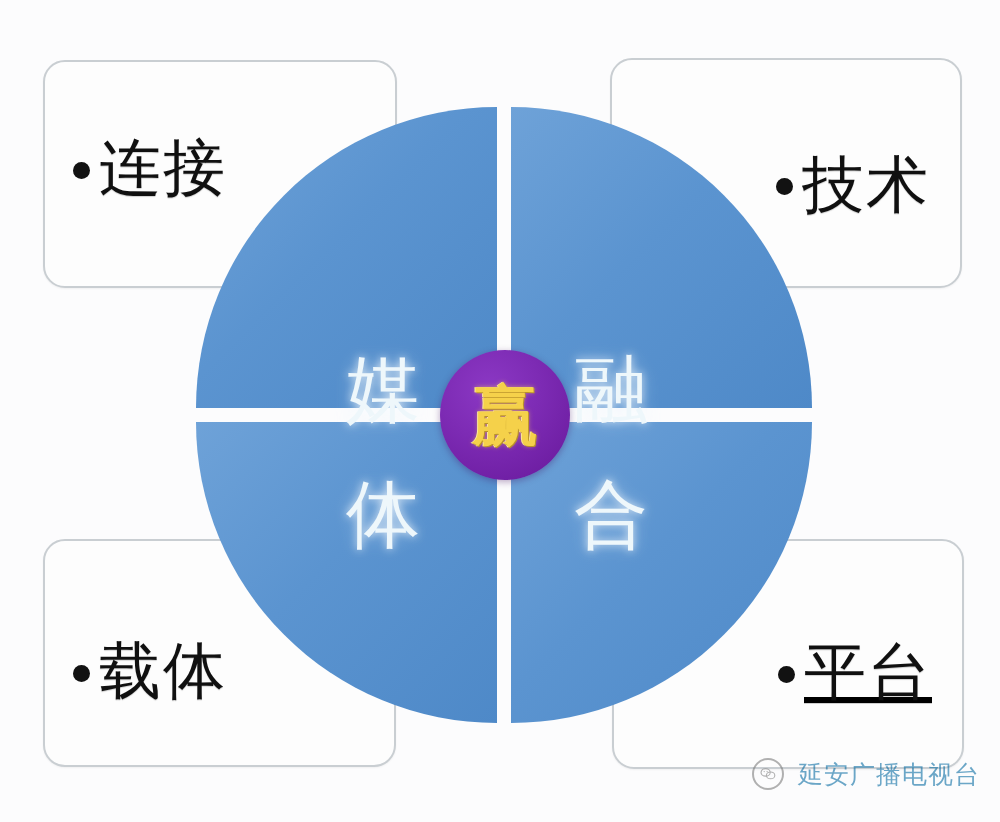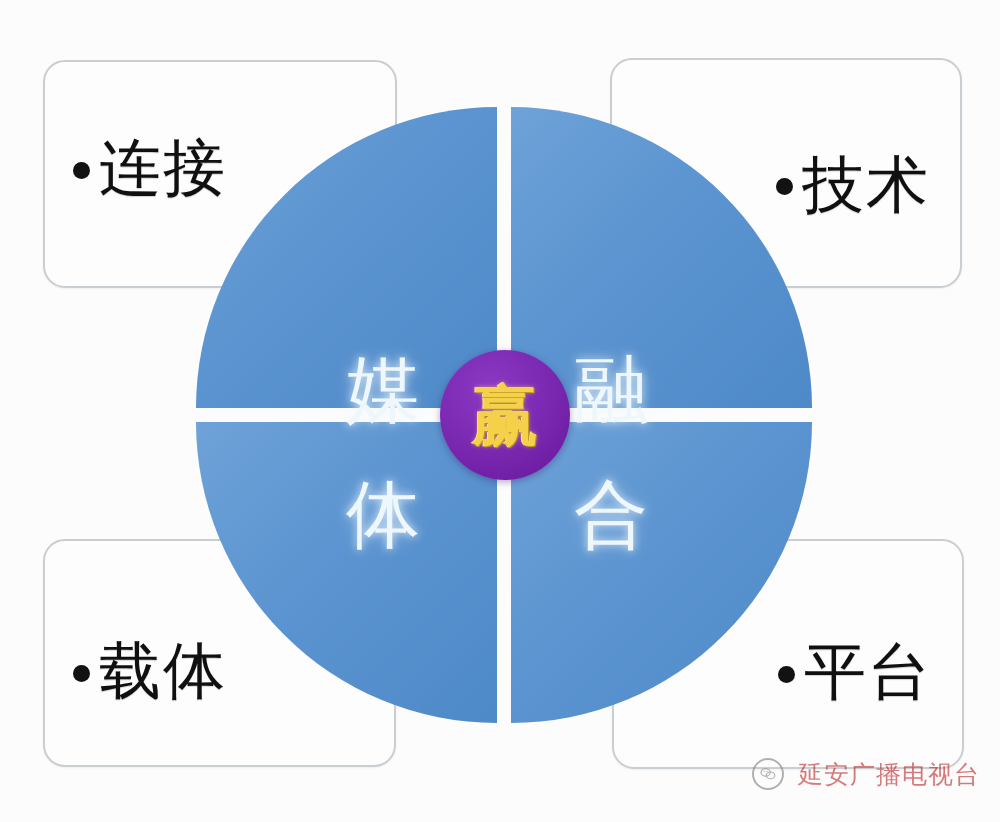--- a/index.html
+++ b/index.html
@@ -60,21 +60,21 @@
   }
 
   #card-tl { left: 43px;  top: 60px;  width: 354px; height: 228px; justify-content: flex-start; padding-left: 28px; }
   #card-tr { left: 610px; top: 58px;  width: 352px; height: 230px; justify-content: flex-end;   padding-right: 30px; }
   #card-bl { left: 43px;  top: 539px; width: 353px; height: 228px; justify-content: flex-start; padding-left: 28px; }
   #card-br { left: 612px; top: 539px; width: 352px; height: 230px; justify-content: flex-end;   padding-right: 30px; }
 
   #card-tl .card-inner { transform: translateY(-6px); }
   #card-tr .card-inner { transform: translateY(-6px); margin-top: 35px; }
   #card-bl .card-inner { transform: translateY(18px); }
-  #card-br .card-inner { transform: translateY(18px); }
+  #card-br .card-inner { transform: translateY(18px); text-decoration: underline; }
 
   
   #wheel {
     position: absolute;
     left: 196px;
     top: 107px;
     width: 616px;
     height: 616px;
     z-index: 3;
   }
@@ -151,21 +151,21 @@
     display: flex;
     align-items: center;
     justify-content: center;
     flex: 0 0 auto;
   }
   #wechat-icon svg { display: block; }
   #watermark-text {
     font-family: "DejaVu Sans", "Liberation Sans", sans-serif;
     font-size: 25px;
     line-height: 1;
-    color: #b91c1c;
+    color: #0369a1;
     letter-spacing: 1px;
     white-space: nowrap;
   }
 </style>
 </head>
 <body>
 
 <div id="stage">
 
   <div class="card" id="card-tl">

